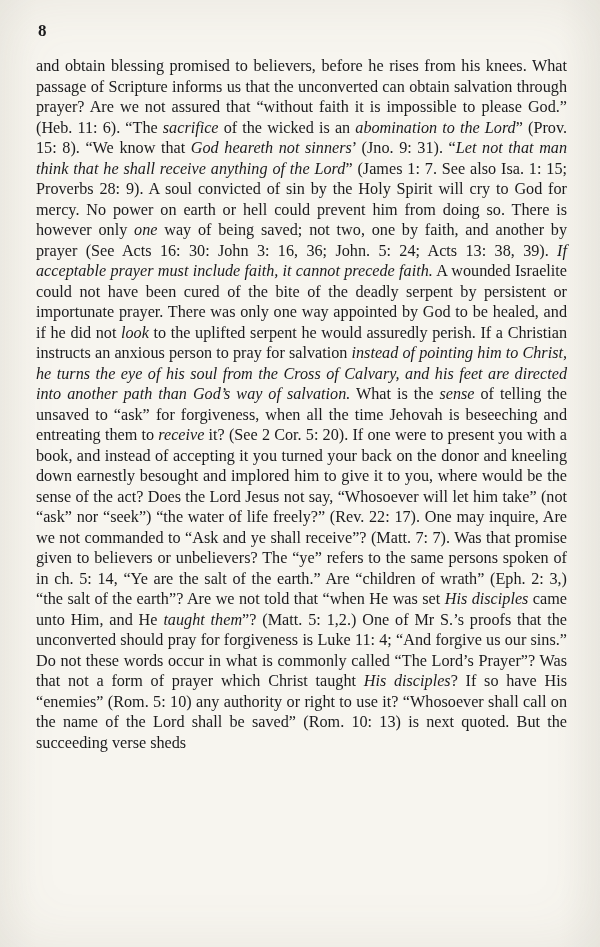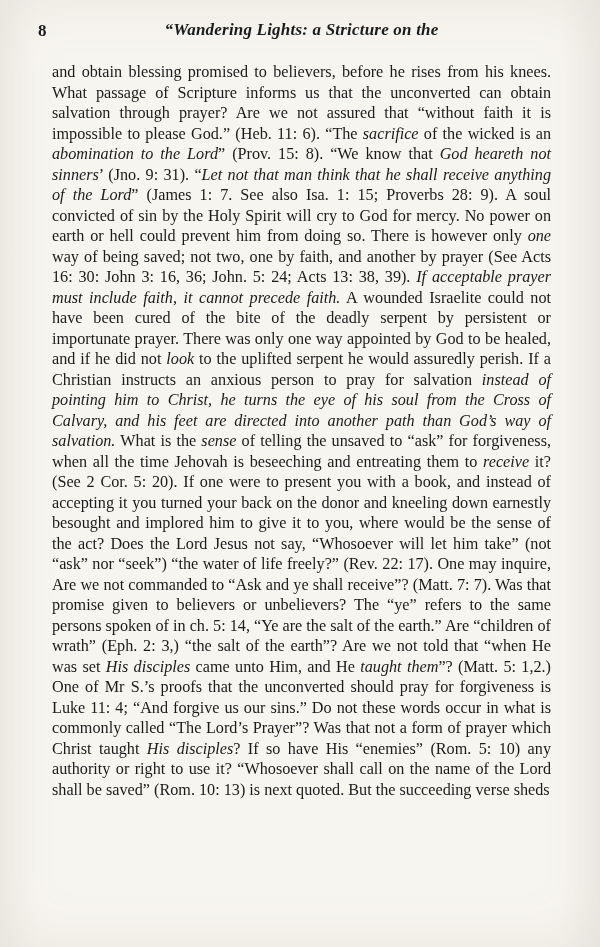--- a/index.html
+++ b/index.html
@@ -34,32 +34,31 @@
   }
   .running-title {
     display: block;
     text-align: center;
     font-size: 17px;
     font-style: italic;
     font-weight: bold;
     letter-spacing: .2px;
   }
   .body-text {
-    margin: 16px;
+    margin: 0;
     font-size: 16.2px;
     line-height: 20.5px;
     text-align: justify;
     text-justify: inter-word;
   }
   .body-text .it {
     font-style: italic;
   }
 </style>
 </head>
 <body>
 
 <div class="page">
   <div class="header">
     <span class="pagenum">8</span>
-    <span class="running-title">“Wandering Lights: a Stricture on the</span>
   </div>
   <p class="body-text" id="body-text"><span>and obtain blessing promised to believers, before he rises from his knees. What passage of Scripture informs us that the unconverted can obtain salvation through prayer? Are we not assured that “without faith it is impossible to please God.” (Heb. 11: 6). “The </span><span class="it">sacrifice</span><span> of the wicked is an </span><span class="it">abomination to the Lord</span><span>” (Prov. 15: 8). “We know that </span><span class="it">God heareth not sinners</span><span>’ (Jno. 9: 31). “</span><span class="it">Let not that man think that he shall receive anything of the Lord</span><span>” (James 1: 7. See also Isa. 1: 15; Proverbs 28: 9). A soul convicted of sin by the Holy Spirit will cry to God for mercy. No power on earth or hell could prevent him from doing so. There is however only </span><span class="it">one</span><span> way of being saved; not two, one by faith, and another by prayer (See Acts 16: 30: John 3: 16, 36; John. 5: 24; Acts 13: 38, 39). </span><span class="it">If acceptable prayer must include faith, it cannot precede faith.</span><span> A wounded Israelite could not have been cured of the bite of the deadly serpent by persistent or importunate prayer. There was only one way appointed by God to be healed, and if he did not </span><span class="it">look</span><span> to the uplifted serpent he would assuredly perish. If a Christian instructs an anxious person to pray for salvation </span><span class="it">instead of pointing him to Christ, he turns the eye of his soul from the Cross of Calvary, and his feet are directed into another path than God’s way of salvation.</span><span> What is the </span><span class="it">sense</span><span> of telling the unsaved to “ask” for forgiveness, when all the time Jehovah is beseeching and entreating them to </span><span class="it">receive</span><span> it? (See 2 Cor. 5: 20). If one were to present you with a book, and instead of accepting it you turned your back on the donor and kneeling down earnestly besought and implored him to give it to you, where would be the sense of the act? Does the Lord Jesus not say, “Whosoever will let him take” (not “ask” nor “seek”) “the water of life freely?” (Rev. 22: 17). One may inquire, Are we not commanded to “Ask and ye shall receive”? (Matt. 7: 7). Was that promise given to believers or unbelievers? The “ye” refers to the same persons spoken of in ch. 5: 14, “Ye are the salt of the earth.” Are “children of wrath” (Eph. 2: 3,) “the salt of the earth”? Are we not told that “when He was set </span><span class="it">His disciples</span><span> came unto Him, and He </span><span class="it">taught them</span><span>”? (Matt. 5: 1,2.) One of Mr S.’s proofs that the unconverted should pray for forgiveness is Luke 11: 4; “And forgive us our sins.” Do not these words occur in what is commonly called “The Lord’s Prayer”? Was that not a form of prayer which Christ taught </span><span class="it">His disciples</span><span>? If so have His “enemies” (Rom. 5: 10) any authority or right to use it? “Whosoever shall call on the name of the Lord shall be saved” (Rom. 10: 13) is next quoted. But the succeeding verse sheds</span></p>
 </div>
 
 </body></html>

